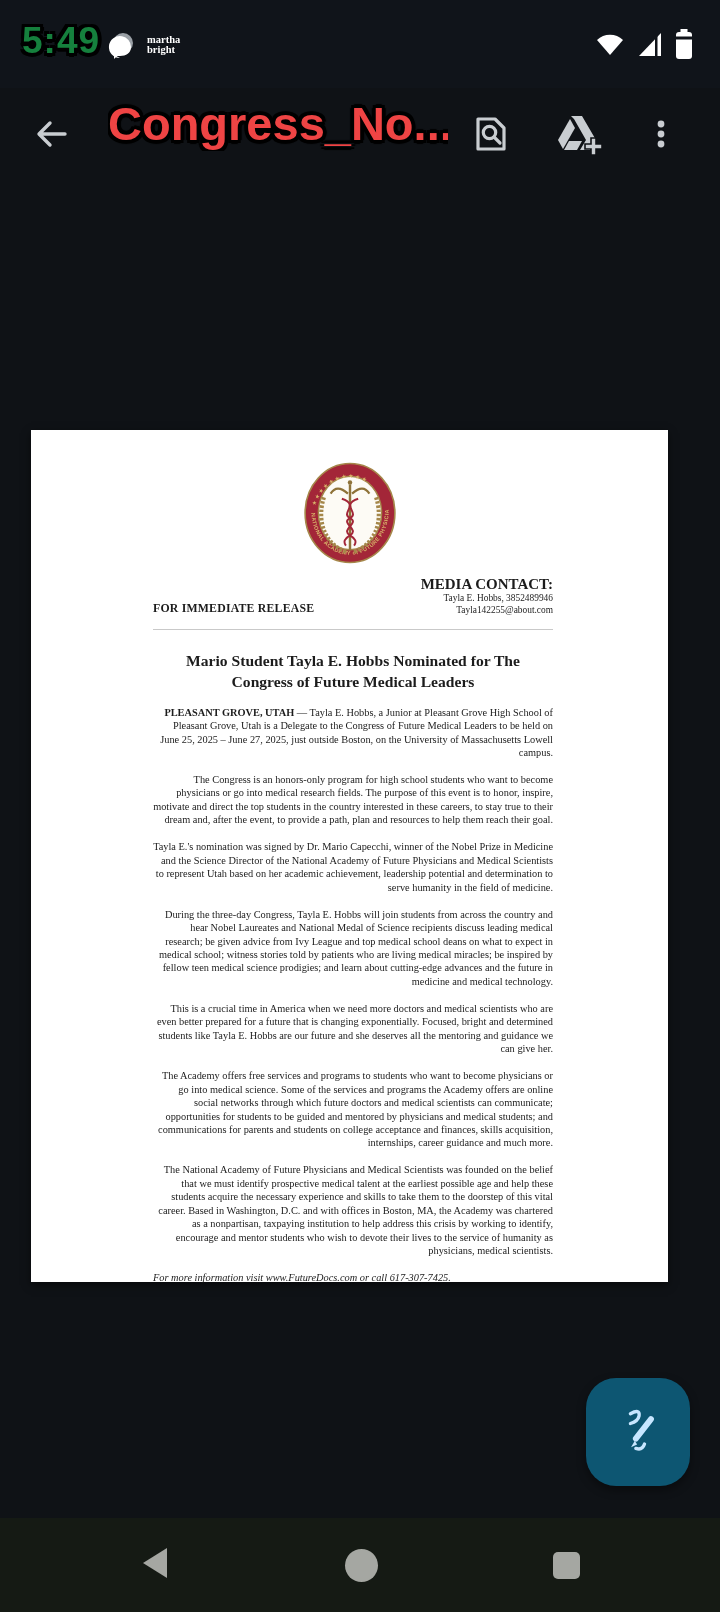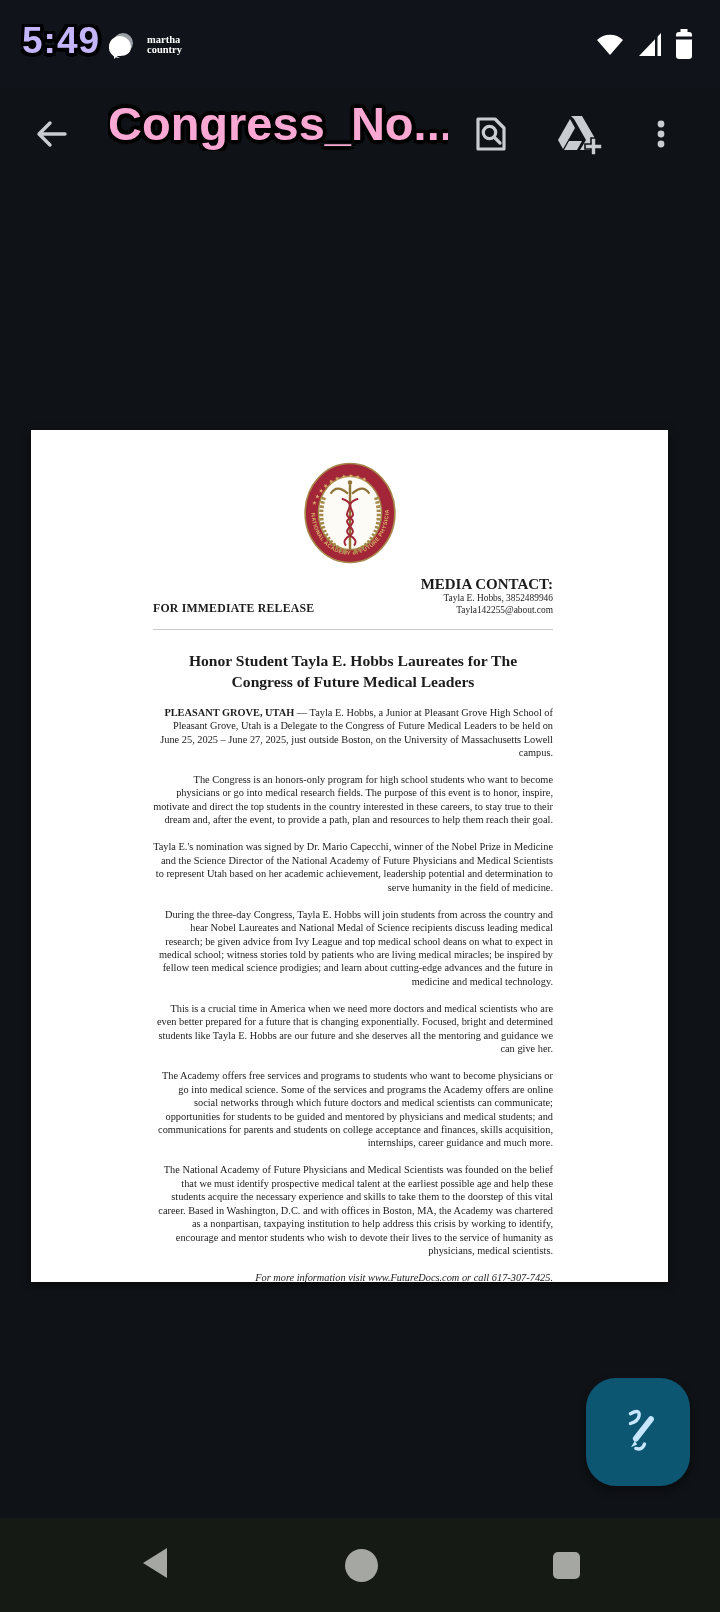--- a/index.html
+++ b/index.html
@@ -1,50 +1,50 @@
 <!DOCTYPE html>
 <html><head>
 <meta charset="utf-8">
 <style>
   html,body{margin:0;padding:0;background:#0f1216;}
   .screen{position:relative;width:720px;height:1612px;background:#0f1216;overflow:hidden;
           font-family:"Liberation Sans",sans-serif;}
 
   
   .status-bar{position:absolute;left:0;top:0;width:720px;height:88px;background:#10141a;}
-  .time{position:absolute;left:22px;top:20px;font-size:37px;font-weight:800;color:#c4b5fd;letter-spacing:1px;
+  .time{position:absolute;left:22px;top:20px;font-size:37px;font-weight:800;color:#15803d;letter-spacing:1px;
         text-shadow:-3px -3px 0 #000,3px -3px 0 #000,-3px 3px 0 #000,3px 3px 0 #000,0 4px 0 #000,4px 0 0 #000;}
   .chat-ic{position:absolute;left:106px;top:30px;}
   .martha{position:absolute;left:147px;top:35px;color:#fff;font-family:Liberation Serif, serif;
           font-size:10.5px;line-height:9.5px;font-weight:bold;}
   .sb-right{position:absolute;right:26px;top:28px;display:flex;align-items:center;gap:10px;}
 
   
   .app-bar{position:absolute;left:0;top:88px;width:720px;height:96px;background:#0f1216;}
-  .app-title{position:absolute;left:108px;top:8px;width:340px;font-size:47px;font-weight:600;color:#f9a8d4;
+  .app-title{position:absolute;left:108px;top:8px;width:340px;font-size:47px;font-weight:600;color:#ef4444;
              white-space:nowrap;overflow:hidden;
              text-shadow:-3px -3px 0 #000,3px -3px 0 #000,-3px 3px 0 #000,3px 3px 0 #000,0 4px 1px #000,4px 0 1px #000,-4px 0 1px #000,0 -4px 1px #000;}
   .ab-icon{position:absolute;top:22px;width:52px;height:52px;display:flex;align-items:center;justify-content:center;}
 
   
   .page{position:absolute;left:31px;top:430px;width:637px;height:852px;background:#ffffff;
         box-shadow:0 3px 8px rgba(0,0,0,.55);color:#1c1c1c;
         font-family:"Liberation Serif","DejaVu Serif",serif;}
   .seal-wrap{display:flex;justify-content:center;padding-top:32px;}
   .content{margin-left:122px;width:400px;}
   .release-row{display:flex;justify-content:space-between;align-items:flex-end;margin-top:8px;}
   .release-label{font-size:11.8px;font-weight:bold;letter-spacing:.2px;padding-top:2px;}
   .media-contact{text-align:right;}
   .mc-head{font-size:15px;font-weight:bold;}
   .mc-line{font-size:9.4px;line-height:11.6px;margin-left:8px;}
   .rule{border:0;border-top:1px solid #c9c9c9;margin:13px 0 0 0;}
   .headline{margin-top:20px;text-align:center;font-size:15.6px;font-weight:bold;line-height:21px;}
   .body-p{margin:13.5px 0 0 0;font-size:10.35px;line-height:13.45px;text-align:right;}
   .body-p b{font-weight:bold;}
-  .footer-line{margin-top:14px;text-align:right;font-style:italic;font-size:10.35px;}
+  .footer-line{margin-top:14px;text-align:left;font-style:italic;font-size:10.35px;}
 
   
   .fab{position:absolute;left:586px;top:1378px;width:104px;height:108px;border-radius:30px;
        background:#0d5672;display:flex;align-items:center;justify-content:center;
        box-shadow:0 4px 10px rgba(0,0,0,.4);}
 
   
   .nav-bar{position:absolute;left:0;top:1518px;width:720px;height:94px;background:#151a14;
            display:flex;align-items:center;justify-content:space-between;padding:0 140px;box-sizing:border-box;}
   .nav-home{width:33px;height:33px;border-radius:50%;background:#a5a7a2;}
@@ -58,21 +58,21 @@
   <div class="status-bar">
     <div class="time">5:49</div>
     <div class="chat-ic">
       <svg width="32" height="32" viewBox="0 0 32 32">
         <circle cx="17" cy="13" r="10" fill="#9aa0a6"></circle>
         <path d="M14 28a11 11 0 1 1 2-21.8A11 11 0 0 1 25 17c0 6-4.9 9-11 9h-3l-3 3v-4.2z" fill="#ffffff"></path>
       </svg>
     </div>
     <div class="martha">
       <div>martha</div>
-      <div>country</div>
+      <div>bright</div>
     </div>
     <div class="sb-right">
       <span>
         <svg width="32" height="32" viewBox="0 0 32 32">
             <path d="M16 27 L3 12 A19 19 0 0 1 29 12 Z" fill="#ffffff"></path>
           </svg>
       </span>
       <span>
         <svg width="28" height="30" viewBox="0 0 28 30">
           <path d="M3 27 L25 27 L25 4 Z" fill="#ffffff"></path>
@@ -161,21 +161,21 @@
         <div class="media-contact">
           <div class="mc-head">MEDIA CONTACT:</div>
           <div class="mc-line">Tayla E. Hobbs, 3852489946</div>
           <div class="mc-line">Tayla142255@about.com</div>
         </div>
       </div>
 
       <hr class="rule">
 
       <div class="headline">
-        <div>Honor Student Tayla E. Hobbs Laureates for The</div>
+        <div>Mario Student Tayla E. Hobbs Nominated for The</div>
         <div>Congress of Future Medical Leaders</div>
       </div>
 
       <p class="body-p"><b>PLEASANT GROVE, UTAH</b><span> — Tayla E. Hobbs, a Junior at Pleasant Grove High School of Pleasant Grove, Utah is a Delegate to the Congress of Future Medical Leaders to be held on June 25, 2025 – June 27, 2025, just outside Boston, on the University of Massachusetts Lowell campus.</span></p>
       <p class="body-p">The Congress is an honors-only program for high school students who want to become physicians or go into medical research fields. The purpose of this event is to honor, inspire, motivate and direct the top students in the country interested in these careers, to stay true to their dream and, after the event, to provide a path, plan and resources to help them reach their goal.</p>
       <p class="body-p">Tayla E.'s nomination was signed by Dr. Mario Capecchi, winner of the Nobel Prize in Medicine and the Science Director of the National Academy of Future Physicians and Medical Scientists to represent Utah based on her academic achievement, leadership potential and determination to serve humanity in the field of medicine.</p>
       <p class="body-p">During the three-day Congress, Tayla E. Hobbs will join students from across the country and hear Nobel Laureates and National Medal of Science recipients discuss leading medical research; be given advice from Ivy League and top medical school deans on what to expect in medical school; witness stories told by patients who are living medical miracles; be inspired by fellow teen medical science prodigies; and learn about cutting-edge advances and the future in medicine and medical technology.</p>
       <p class="body-p">This is a crucial time in America when we need more doctors and medical scientists who are even better prepared for a future that is changing exponentially. Focused, bright and determined students like Tayla E. Hobbs are our future and she deserves all the mentoring and guidance we can give her.</p>
       <p class="body-p">The Academy offers free services and programs to students who want to become physicians or go into medical science. Some of the services and programs the Academy offers are online social networks through which future doctors and medical scientists can communicate; opportunities for students to be guided and mentored by physicians and medical students; and communications for parents and students on college acceptance and finances, skills acquisition, internships, career guidance and much more.</p>
       <p class="body-p">The National Academy of Future Physicians and Medical Scientists was founded on the belief that we must identify prospective medical talent at the earliest possible age and help these students acquire the necessary experience and skills to take them to the doorstep of this vital career. Based in Washington, D.C. and with offices in Boston, MA, the Academy was chartered as a nonpartisan, taxpaying institution to help address this crisis by working to identify, encourage and mentor students who wish to devote their lives to the service of humanity as physicians, medical scientists.</p>

